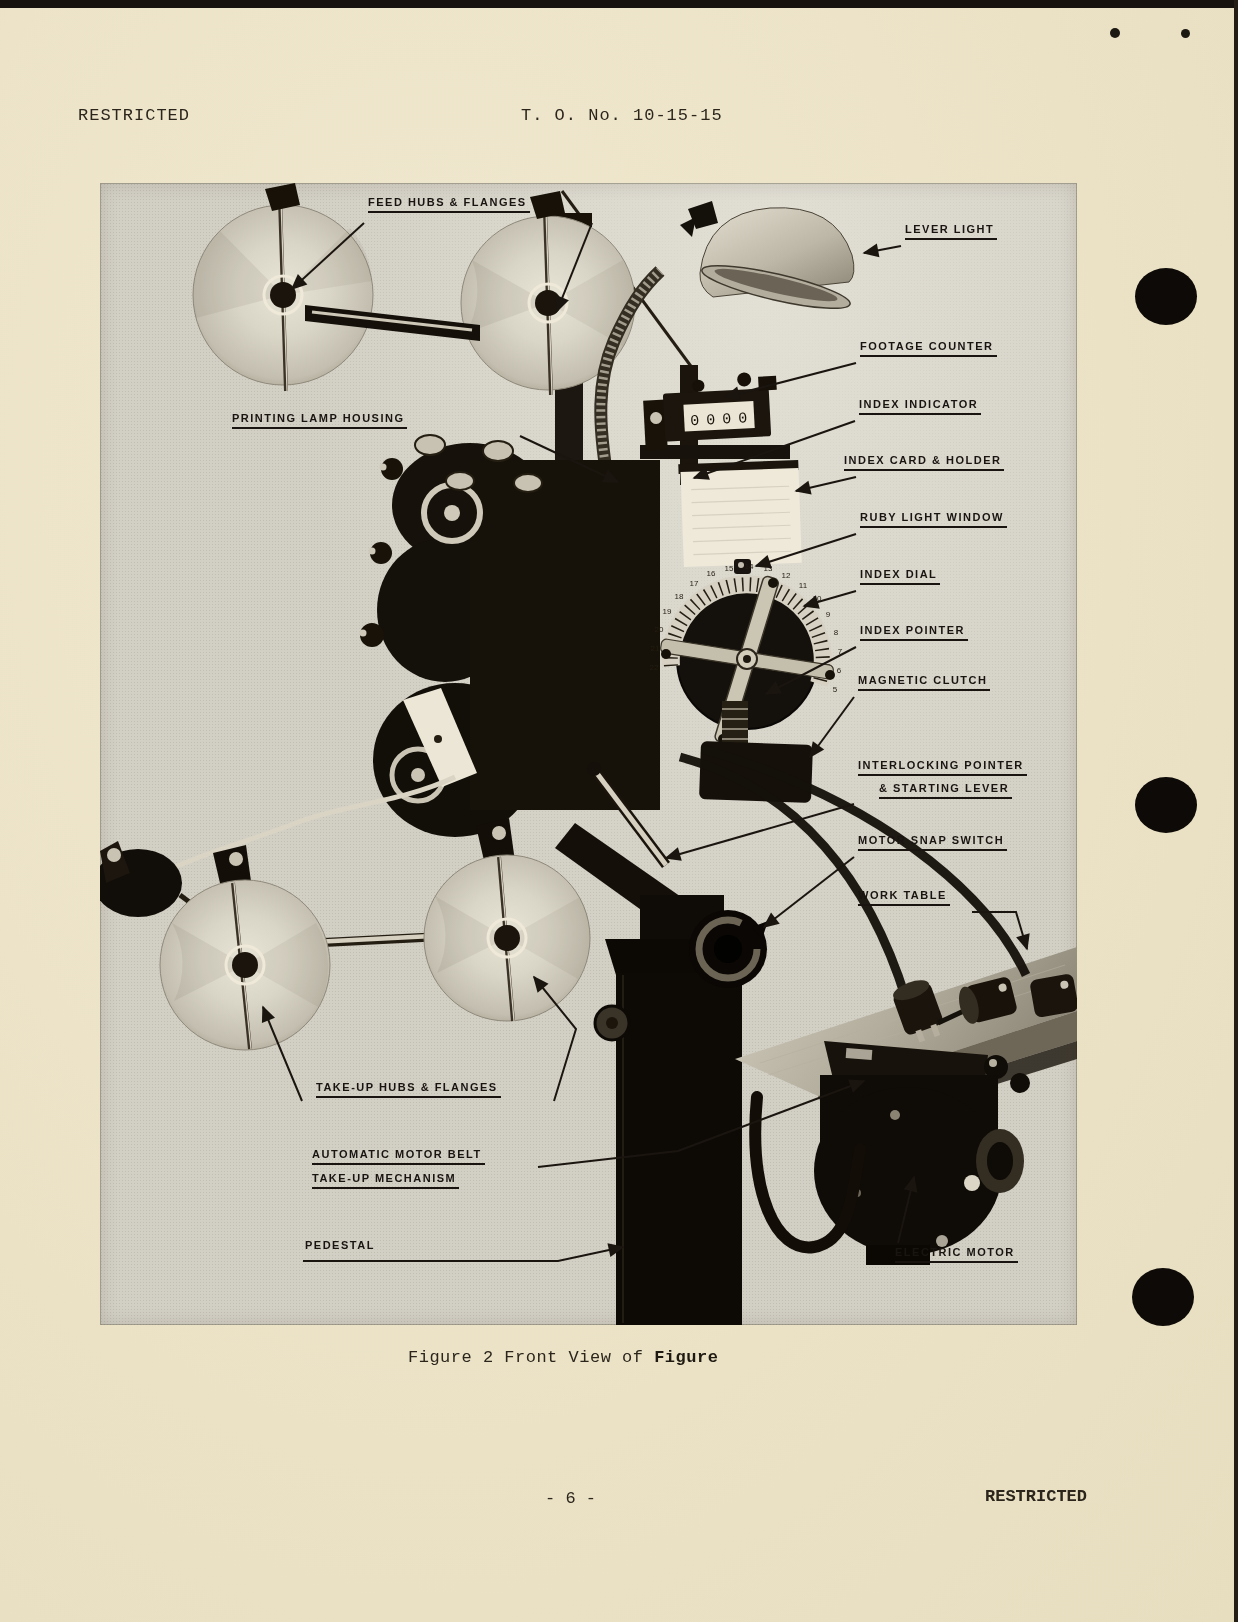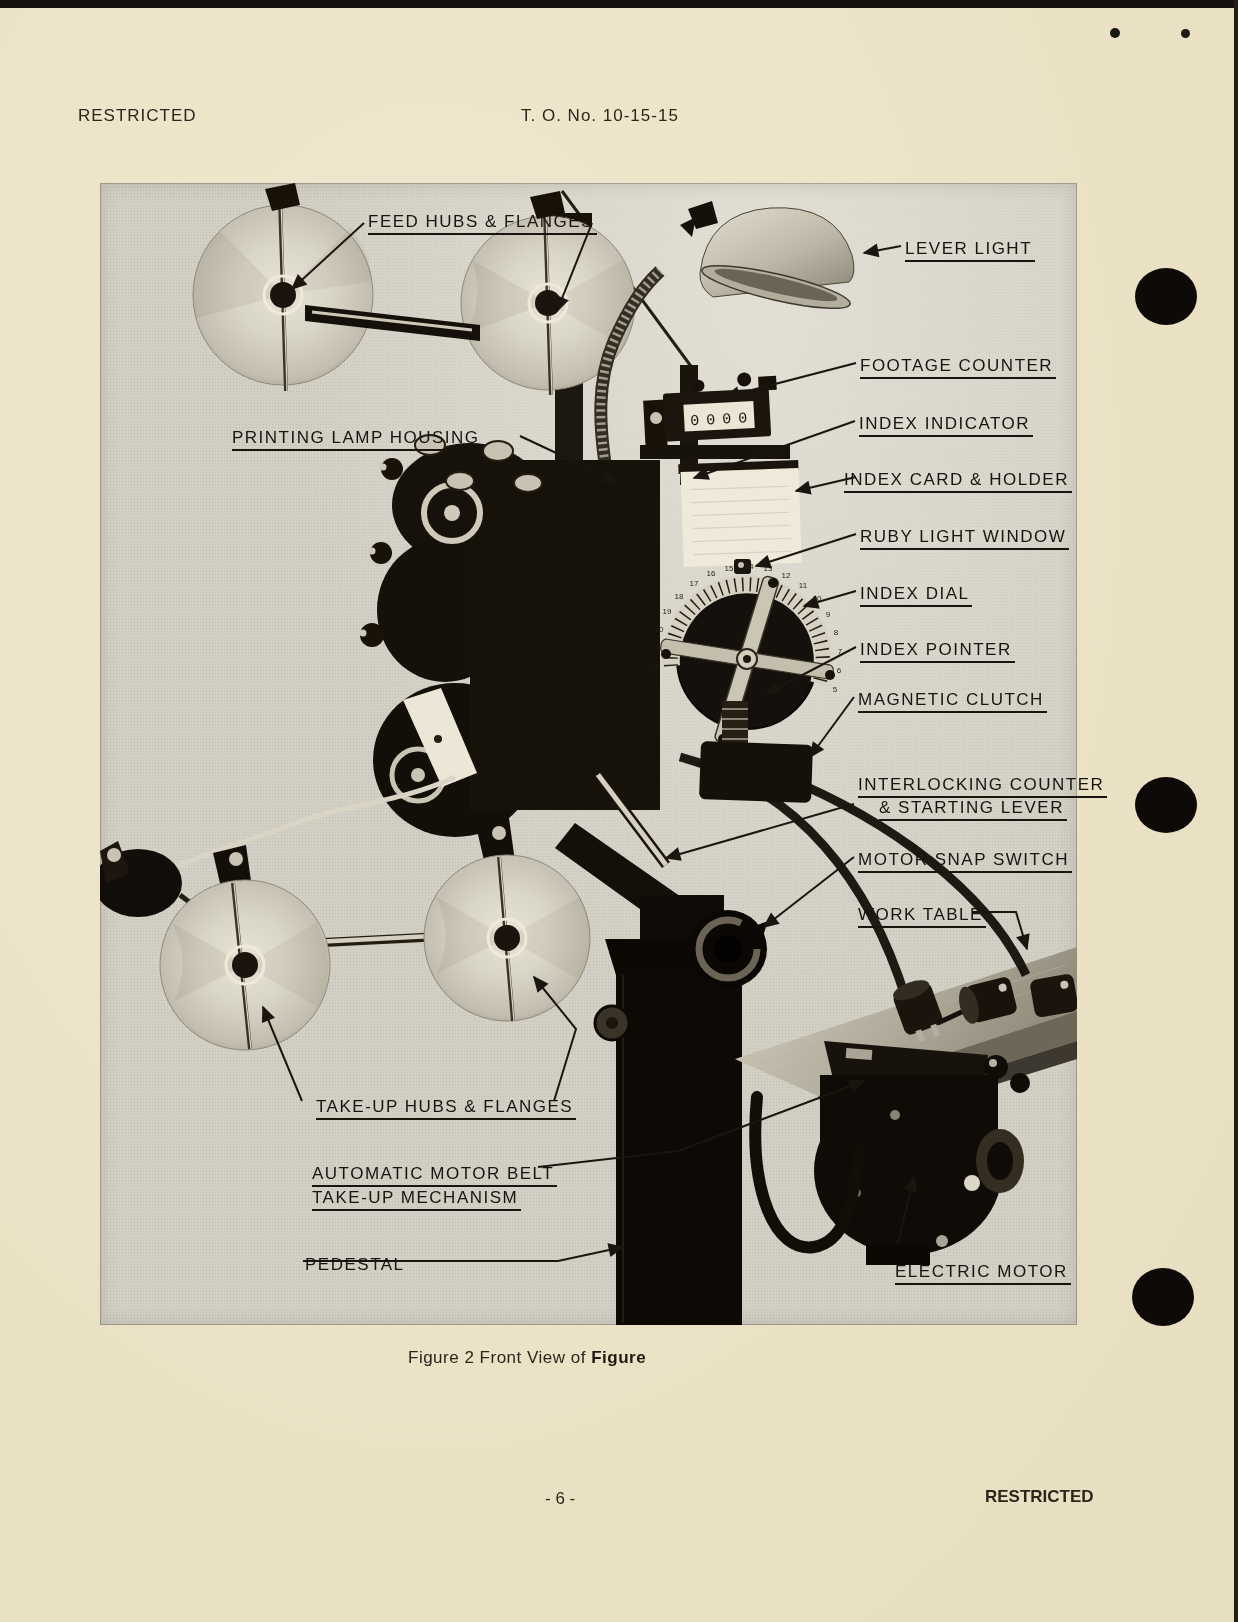--- a/index.html
+++ b/index.html
@@ -2,37 +2,37 @@
 <html><head>
 <meta charset="utf-8">
 <style>
   html,body{margin:0;padding:0;}
   body{width:1238px;height:1622px;position:relative;background:#ece3c9;
        font-family:"Liberation Sans",sans-serif;overflow:hidden;}
   .page{position:absolute;inset:0;
         background:radial-gradient(ellipse at 35% 30%, #f0e8cf 0%, #ebe2c6 60%, #e7dec0 100%);}
   .edge-top{position:absolute;left:0;top:0;width:1238px;height:8px;background:#17120d;}
   .edge-right{position:absolute;right:0;top:0;width:4px;height:1622px;background:#241d15;}
-  .typew{font-family:Liberation Sans, sans-serif;color:#2b251c;text-align:right;}
+  .typew{font-family:Liberation Mono, monospace;color:#2b251c;text-align:right;}
   .hdr{position:absolute;font-size:17px;letter-spacing:1px;white-space:nowrap;}
   .punch{position:absolute;background:#0d0a07;border-radius:50%;}
   .tinydot{position:absolute;background:#1c1812;border-radius:50%;}
 
   .photo{position:absolute;left:100px;top:183px;width:977px;height:1142px;
          background-color:#d2cfc5;
          background-image:
             radial-gradient(ellipse at 68% 10%, rgba(228,225,215,.9) 0%, rgba(228,225,215,0) 50%),
             radial-gradient(circle, #c2beb2 0.8px, rgba(0,0,0,0) 1px);
          background-size:100% 100%, 3px 3px;
          box-shadow: inset 0 0 0 1px rgba(90,82,62,.35), inset 0 0 18px rgba(70,62,45,.18);}
   .photo svg{position:absolute;left:0;top:0;}
 
-  .callout{position:absolute;white-space:nowrap;color:#191410;font-weight:400;
-           font-size:17px;letter-spacing:1.5px;line-height:1.05;
-           border-bottom:2px solid #191410;padding:0 3px 2px 0;margin-top:16px;}
+  .callout{position:absolute;white-space:nowrap;color:#191410;font-weight:700;
+           font-size:11px;letter-spacing:1.5px;line-height:1.05;
+           border-bottom:2px solid #191410;padding:0 3px 2px 0;}
   .callout.noline{border-bottom:none;}
   .cap{position:absolute;font-size:17px;letter-spacing:.5px;white-space:nowrap;}
   .cap b{font-weight:700;color:#1e1911;}
   .ftr{position:absolute;font-size:17px;white-space:nowrap;}
 </style>
 </head>
 <body>
 
 <div class="page">
   <div class="edge-top"></div>
@@ -341,21 +341,21 @@
 
     <div class="callout" style="left:268px;top:14px">FEED HUBS &amp; FLANGES</div>
     <div class="callout" style="left:805px;top:41px">LEVER LIGHT</div>
     <div class="callout" style="left:760px;top:158px">FOOTAGE COUNTER</div>
     <div class="callout" style="left:759px;top:216px">INDEX INDICATOR</div>
     <div class="callout" style="left:744px;top:272px">INDEX CARD &amp; HOLDER</div>
     <div class="callout" style="left:760px;top:329px">RUBY LIGHT WINDOW</div>
     <div class="callout" style="left:760px;top:386px">INDEX DIAL</div>
     <div class="callout" style="left:760px;top:442px">INDEX POINTER</div>
     <div class="callout" style="left:758px;top:492px">MAGNETIC CLUTCH</div>
-    <div class="callout" style="left:758px;top:577px">INTERLOCKING COUNTER</div>
+    <div class="callout" style="left:758px;top:577px">INTERLOCKING POINTER</div>
     <div class="callout" style="left:779px;top:600px">&amp; STARTING LEVER</div>
     <div class="callout" style="left:758px;top:652px">MOTOR SNAP SWITCH</div>
     <div class="callout" style="left:758px;top:707px">WORK TABLE</div>
     <div class="callout" style="left:132px;top:230px">PRINTING LAMP HOUSING</div>
     <div class="callout" style="left:216px;top:899px">TAKE-UP HUBS &amp; FLANGES</div>
     <div class="callout" style="left:212px;top:966px">AUTOMATIC MOTOR BELT</div>
     <div class="callout" style="left:212px;top:990px">TAKE-UP MECHANISM</div>
     <div class="callout noline" style="left:205px;top:1057px">PEDESTAL</div>
     <div class="callout" style="left:795px;top:1064px">ELECTRIC MOTOR</div>
   </div>

